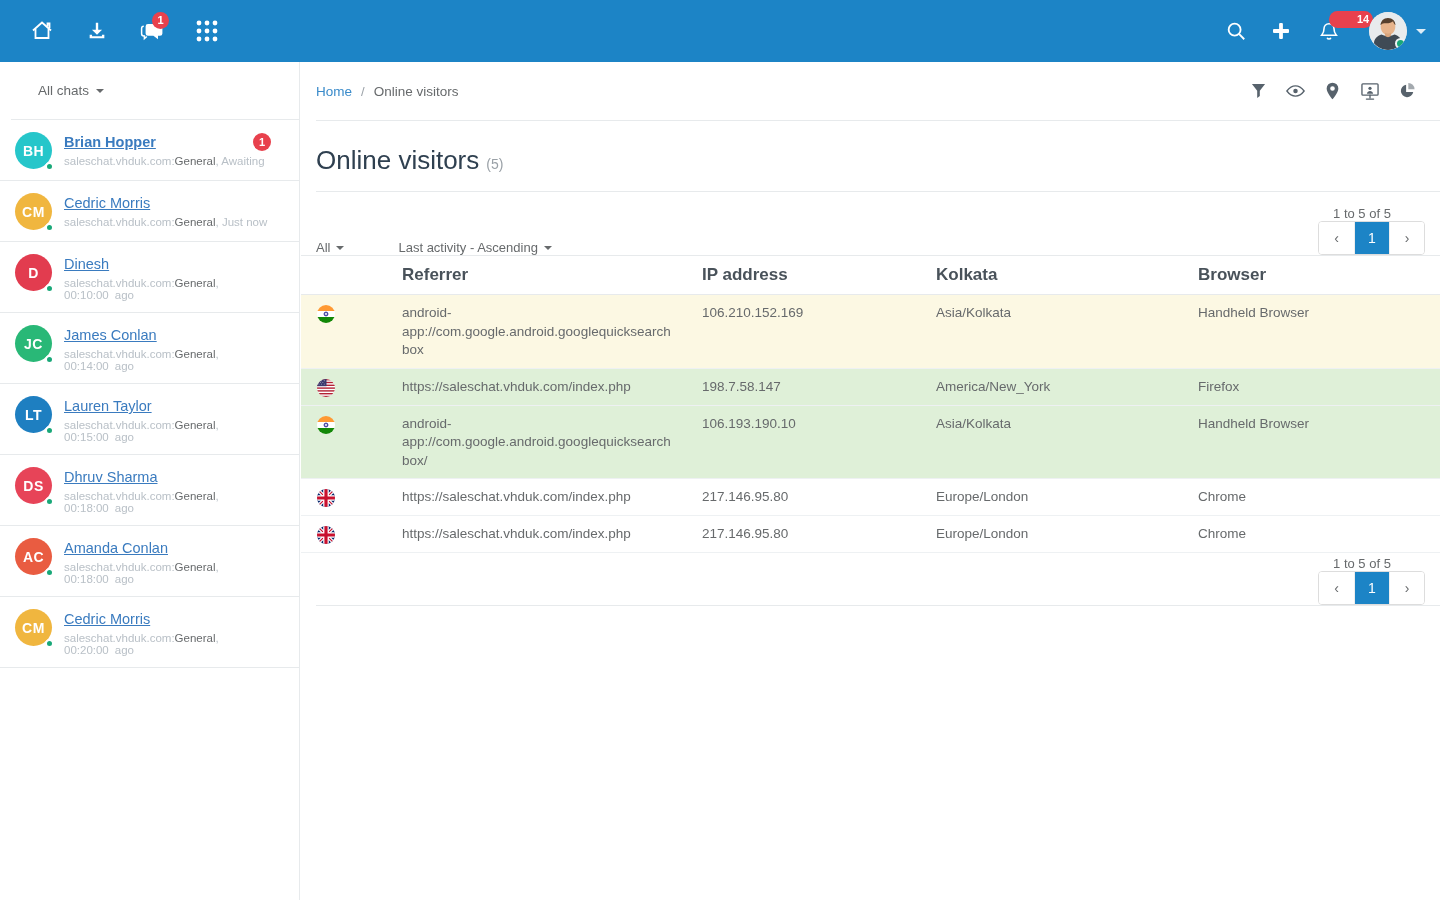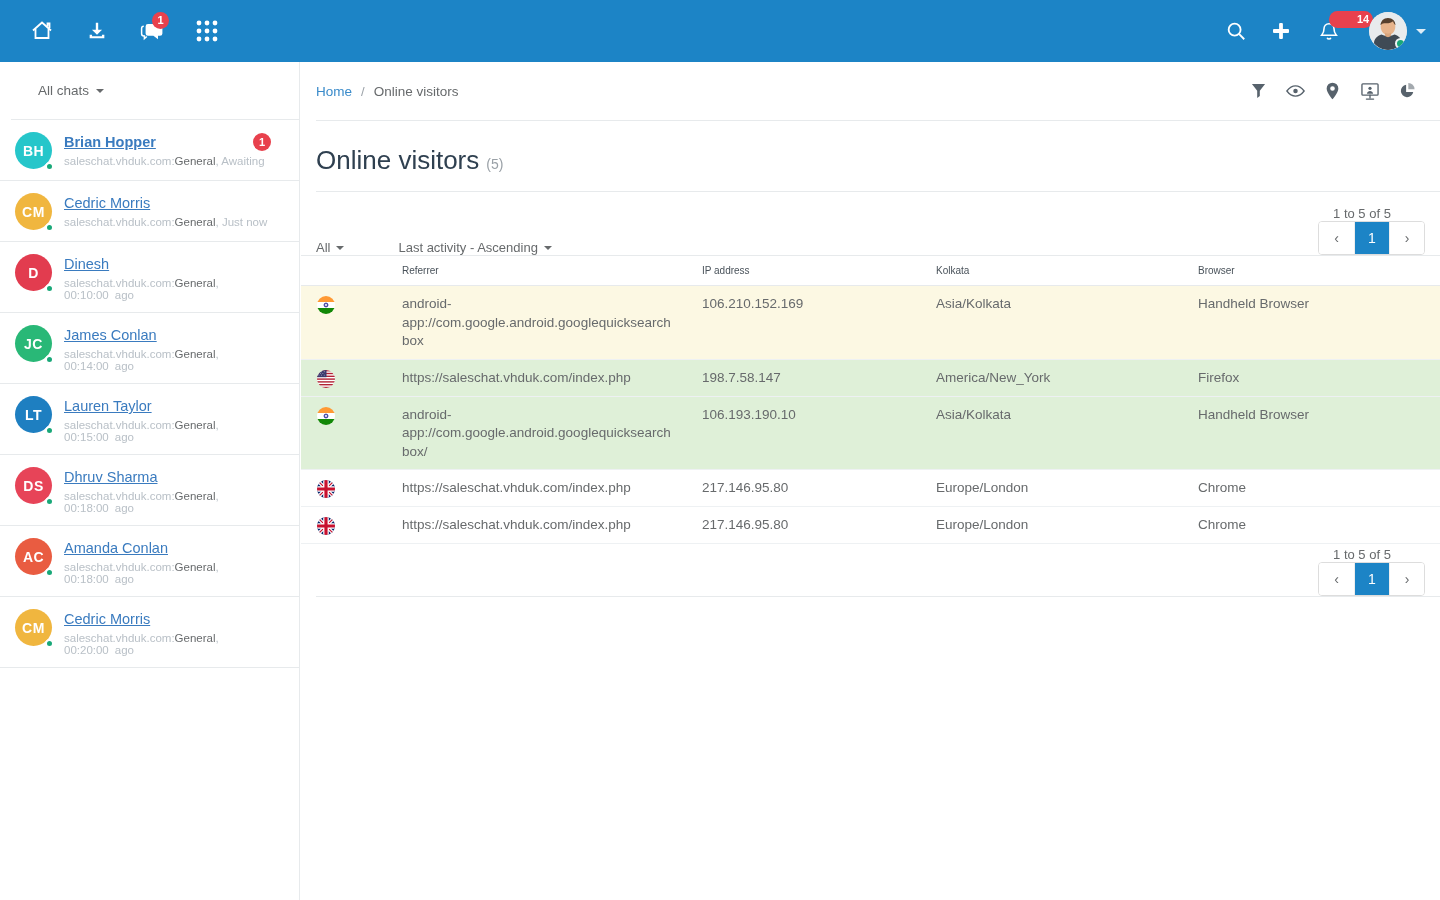--- a/index.html
+++ b/index.html
@@ -73,21 +73,21 @@
   .pager { display:flex; border:1px solid #ddd; border-radius:4px; overflow:hidden; background:#fff; }
   .pager .pbtn { width:35px; height:32px; border:none; background:#fff; color:#676a6c;
     font-size:14px; cursor:pointer; font-family:inherit; }
   .pager .pbtn + .pbtn { border-left:1px solid #eee; }
   .pager .pbtn.active { color:#fff; }
 
   
   table.visitors { width:100%; border-collapse:collapse; table-layout:fixed; }
   col.c-flag { width:101px; } col.c-ref { width:300px; } col.c-ip { width:234px; }
   col.c-tz { width:262px; }
-  th { text-align:left; font-size:10px; font-weight:400; color:#49525a;
+  th { text-align:left; font-size:17px; font-weight:700; color:#49525a;
     padding:9px 30px 9px 0; border-top:1px solid #e7eaec; border-bottom:1px solid #e7eaec;margin-left:8px; }
   th.flag-col, td.flag-col { padding-left:16px; }
   td { font-size:13.5px; color:#676a6c; padding:9px 30px 8px 0; vertical-align:top;
     border-bottom:1px solid #eef1f3; line-height:18.5px; }
   td.ref { overflow-wrap:anywhere; }
   td:last-child, th:last-child { padding-right:15px; }
   tr.vrow { cursor:pointer; }
   .flag { width:18px; height:18px; display:block; margin-top:1px; }
 </style>
 </head>

